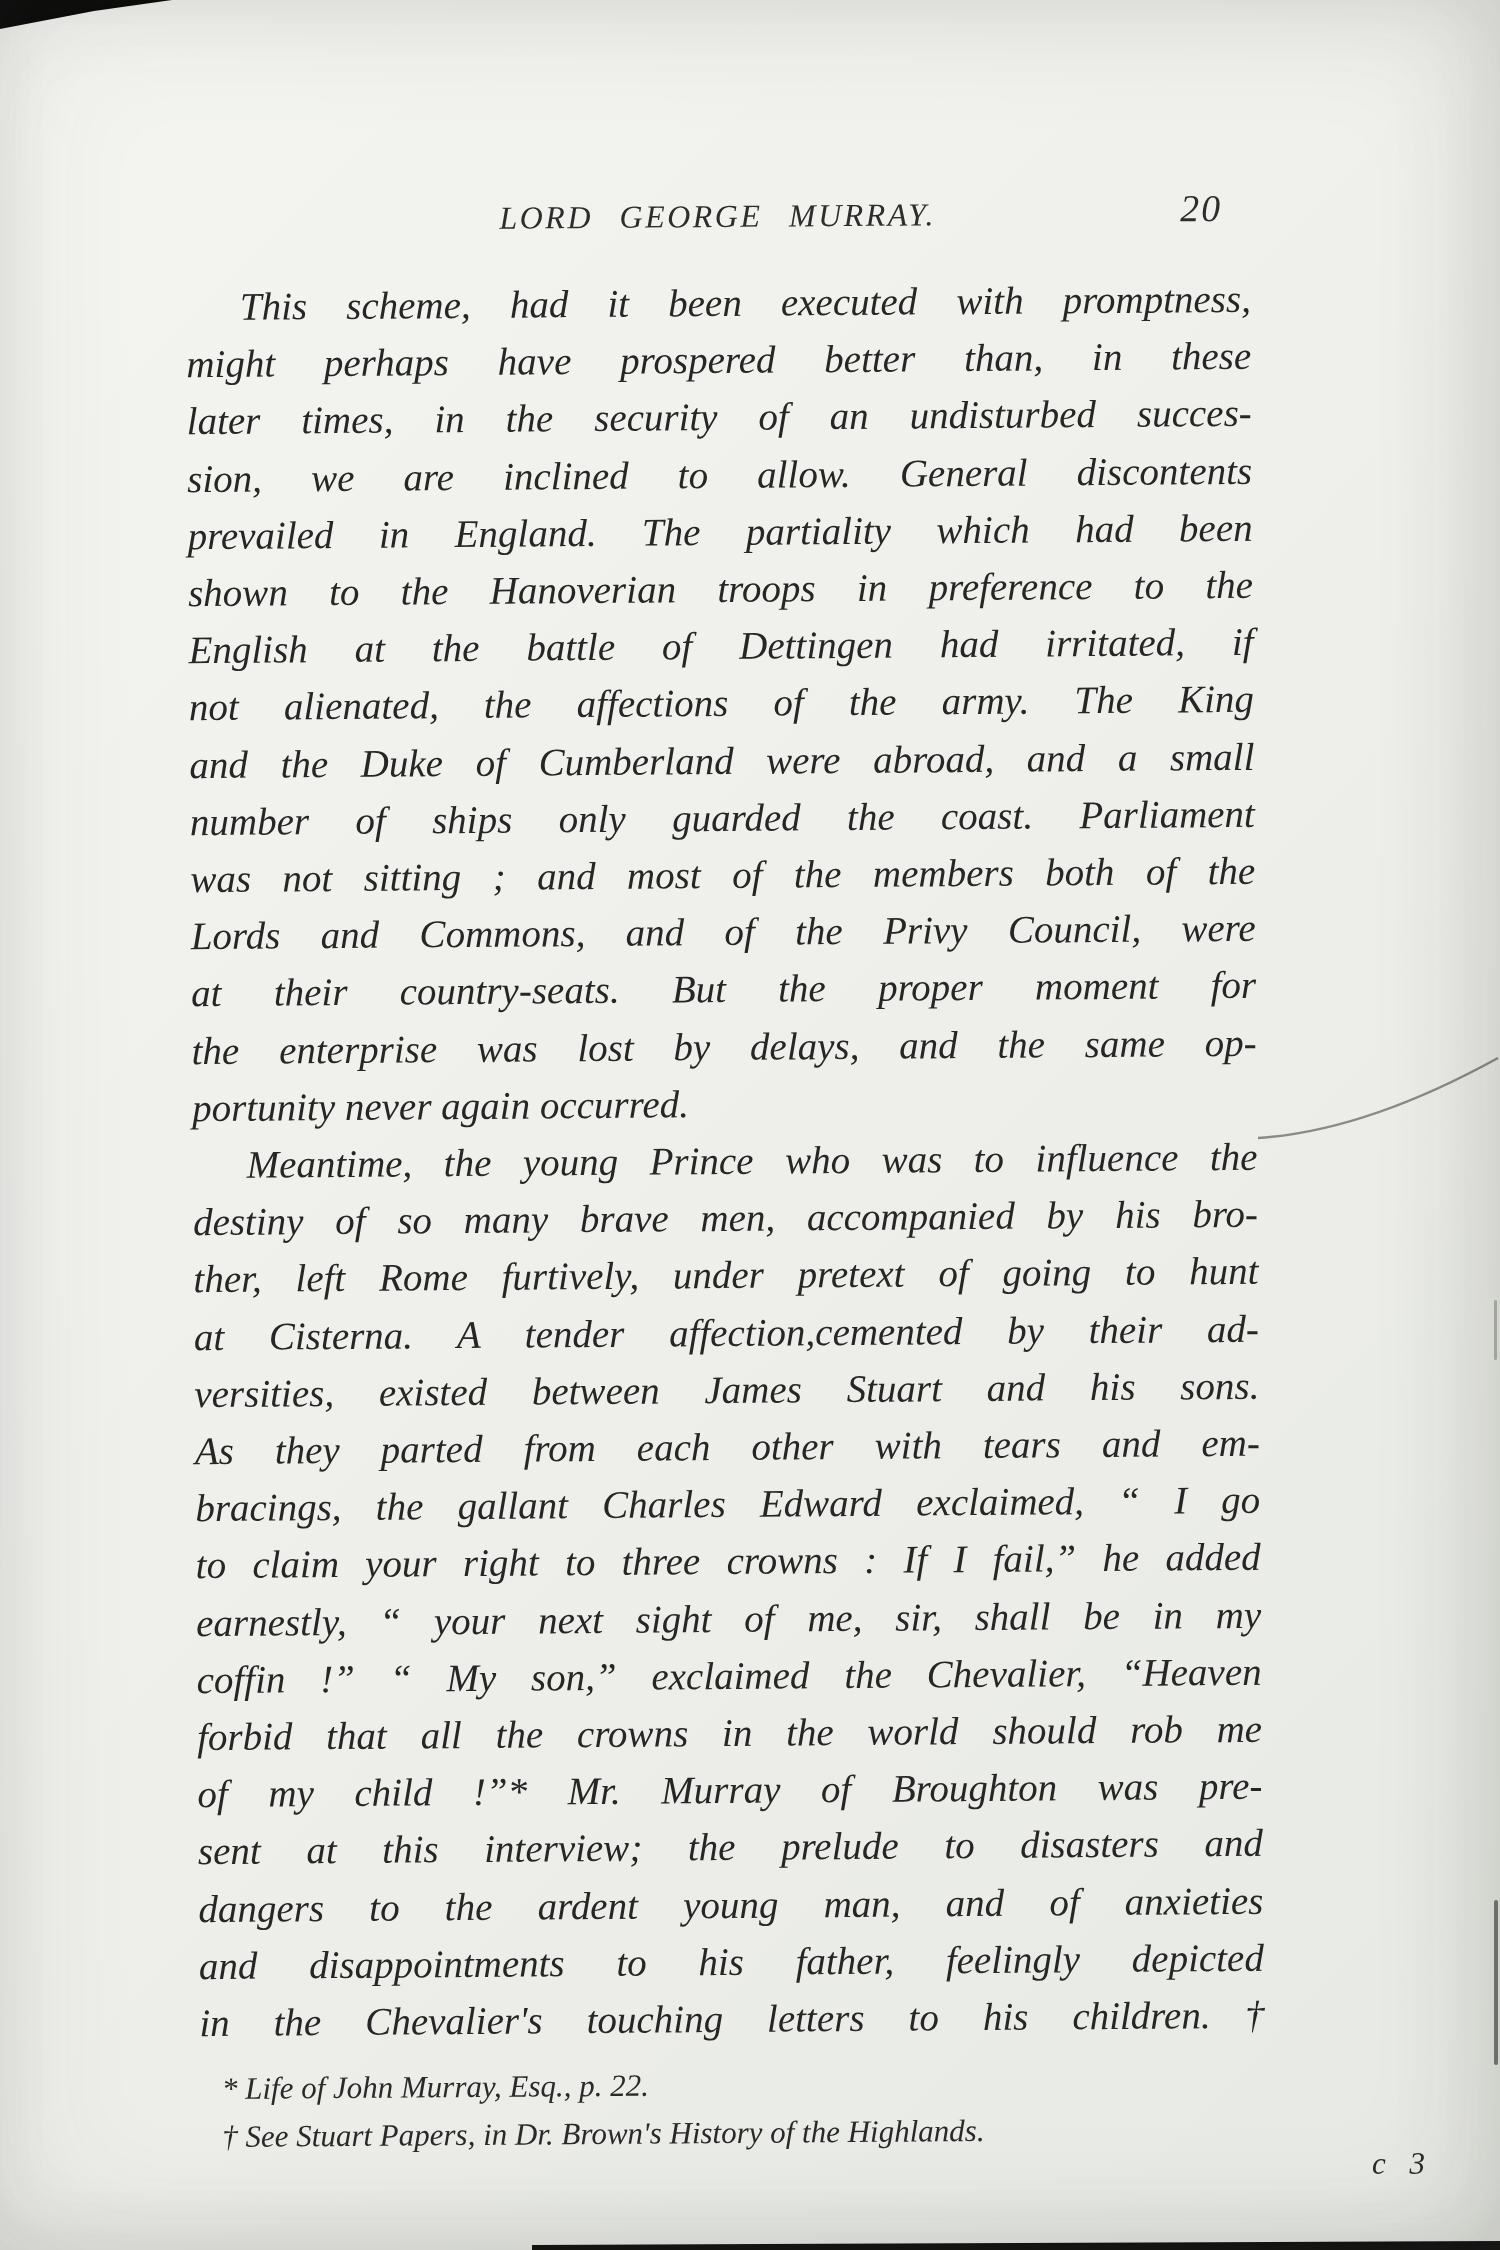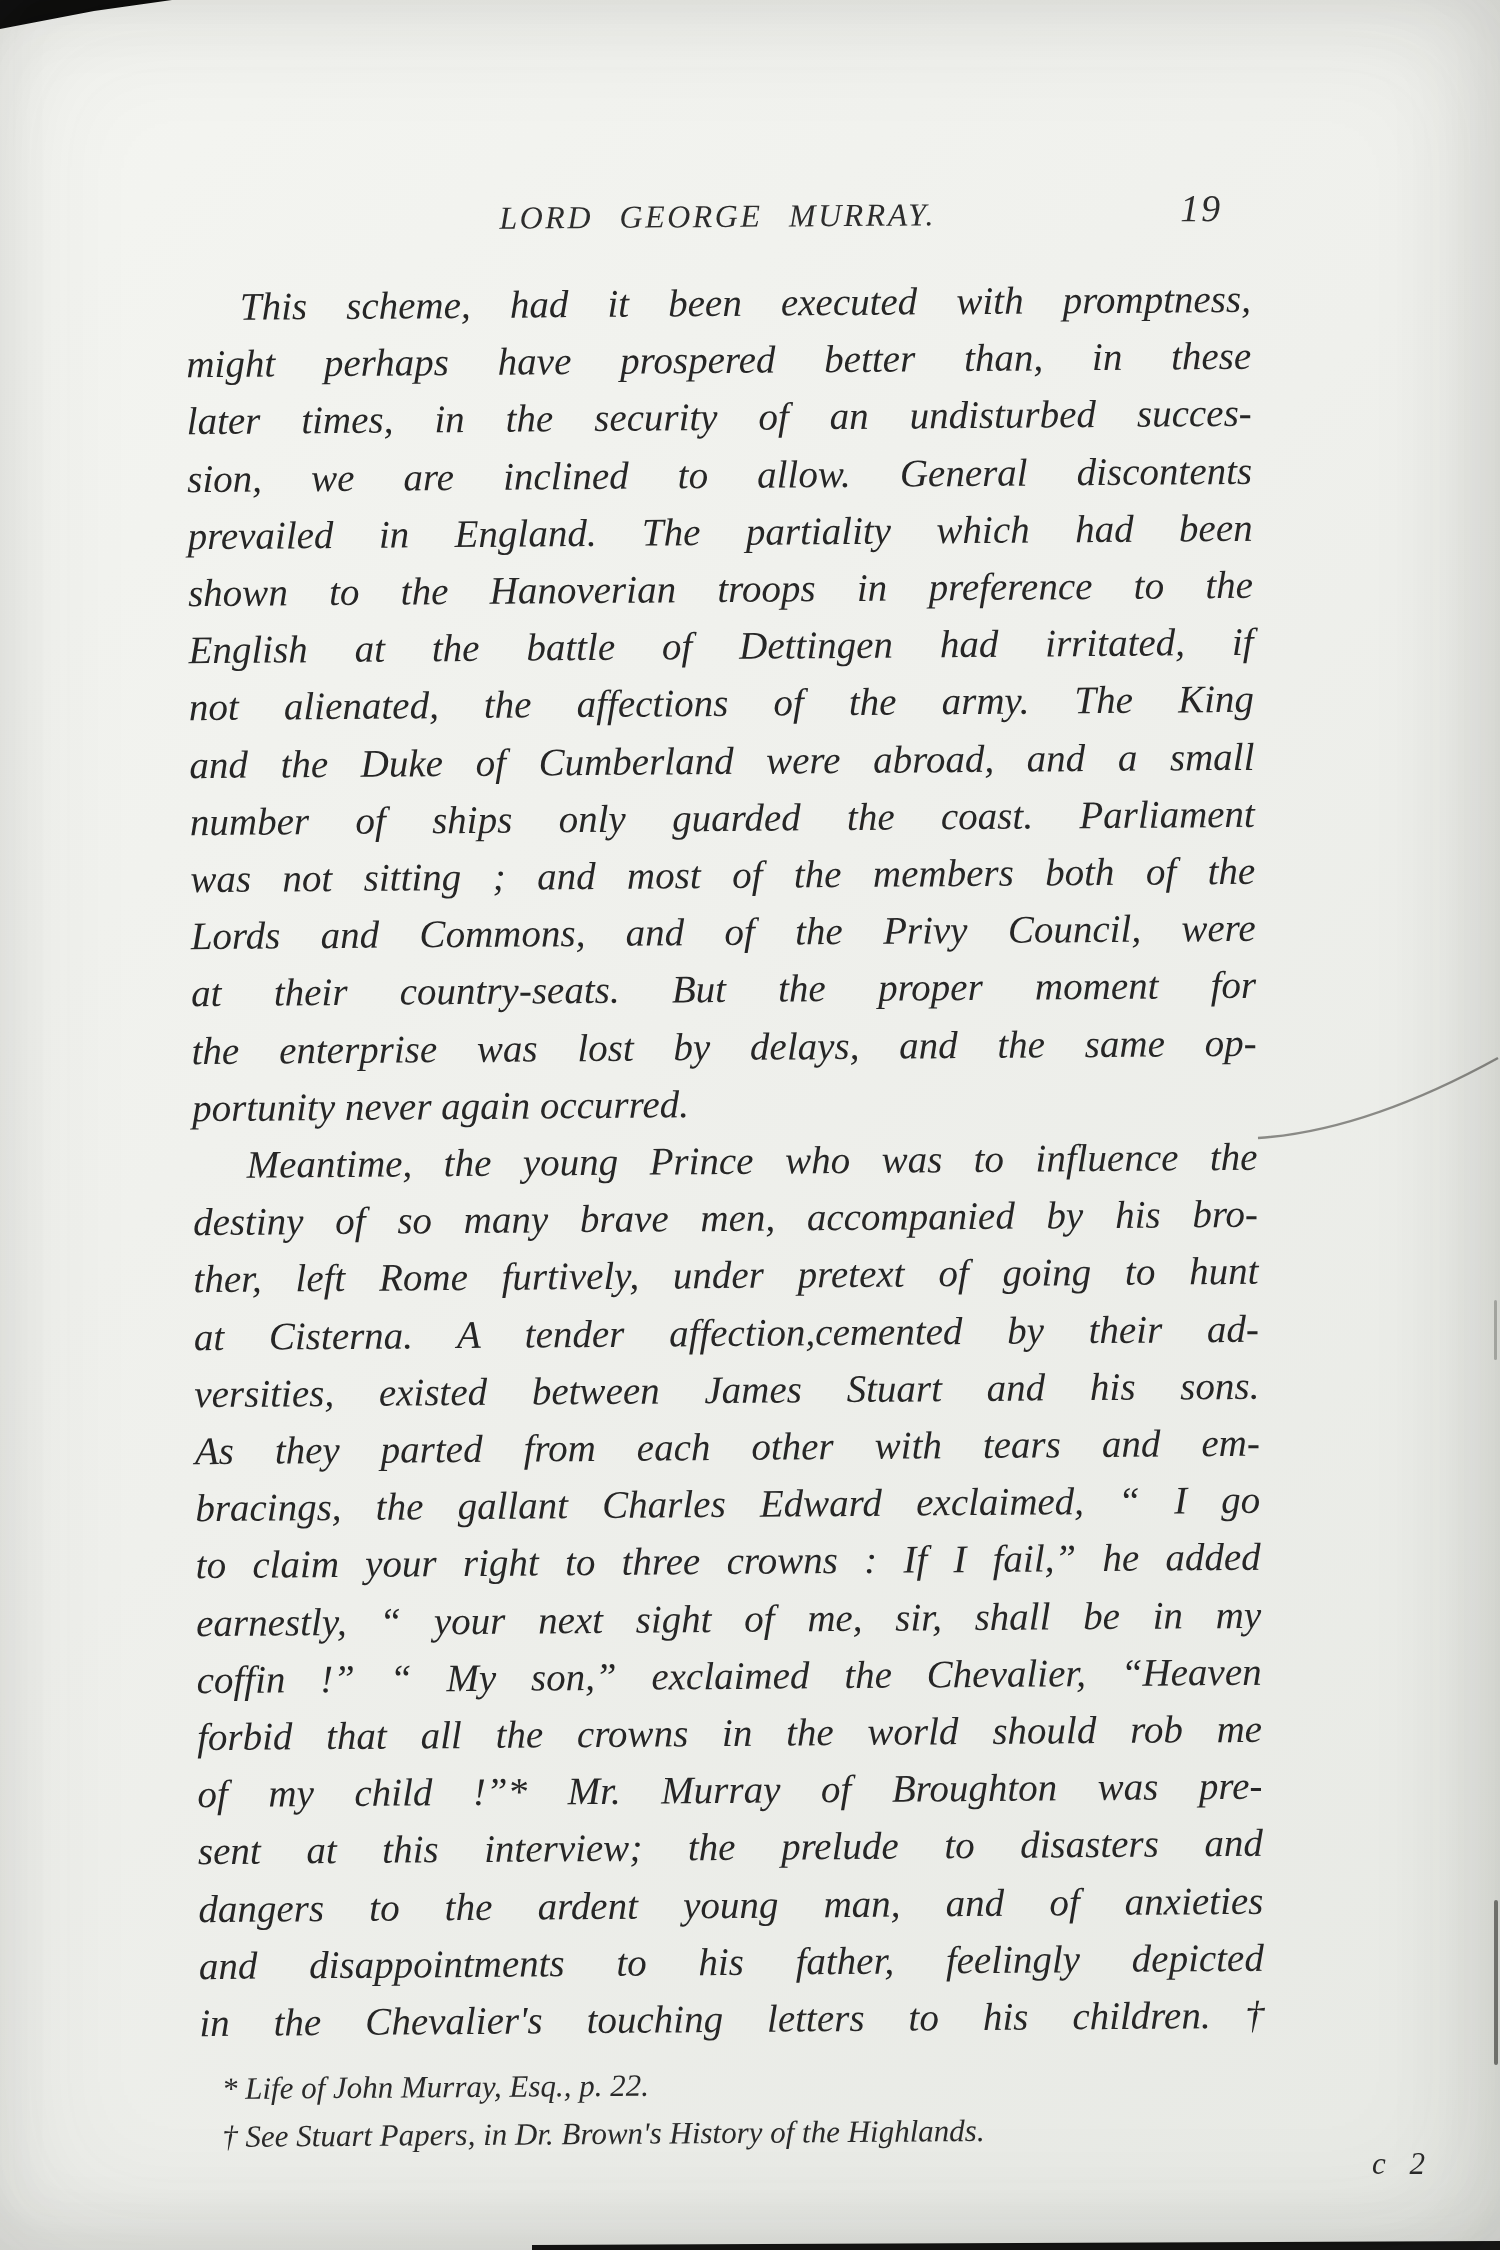--- a/index.html
+++ b/index.html
@@ -80,21 +80,21 @@
   </svg>
 
   <div class="artifact-bottom"></div>
   <div class="artifact-right-1"></div>
   <div class="artifact-right-2"></div>
 
   <div class="content">
 
     <div class="header">
       <span>LORD GEORGE MURRAY.</span>
-      <span class="pagenum">19</span>
+      <span class="pagenum">20</span>
     </div>
 
     <div class="bodytext">
       <div class="bl first">This scheme, had it been executed with promptness,</div>
       <div class="bl">might perhaps have prospered better than, in these</div>
       <div class="bl">later times, in the security of an undisturbed succes-</div>
       <div class="bl">sion, we are inclined to allow. General discontents</div>
       <div class="bl">prevailed in England. The partiality which had been</div>
       <div class="bl">shown to the Hanoverian troops in preference to the</div>
       <div class="bl">English at the battle of Dettingen had irritated, if</div>
@@ -125,15 +125,15 @@
       <div class="bl">in the Chevalier's touching letters to his children.†</div>
     </div>
 
     <div class="footnotes">
       <div class="fn">* Life of John Murray, Esq., p. 22.</div>
       <div class="fn">† See Stuart Papers, in Dr. Brown's History of the Highlands.</div>
     </div>
 
   </div>
 
-  <div class="sig">c 2</div>
+  <div class="sig">c 3</div>
 
 </div>
 
 </body></html>

